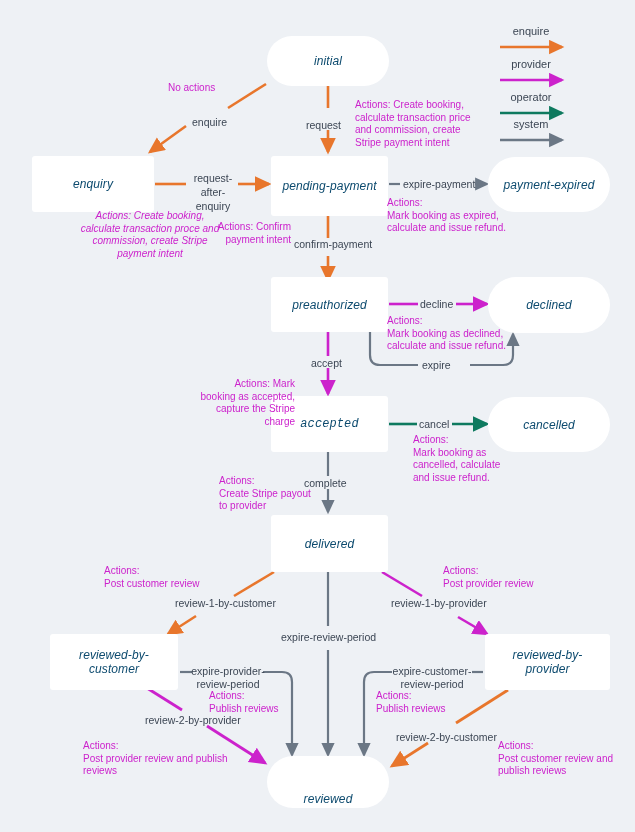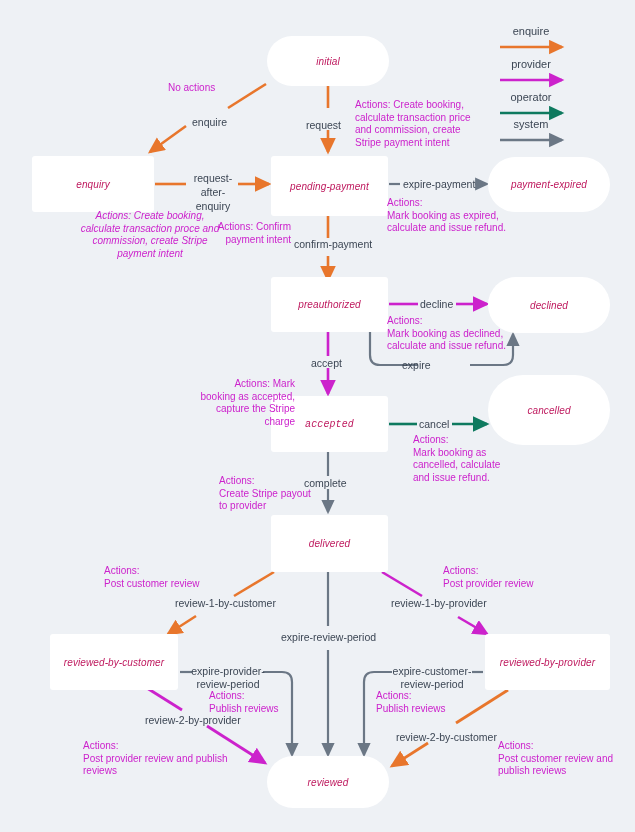--- a/index.html
+++ b/index.html
@@ -18,23 +18,23 @@
     position:absolute; left:0; top:0;
     width:635px; height:832px;
     pointer-events:none;
   }
   .state{
     position:absolute;
     background:#ffffff;
     display:flex;
     align-items:center;
     justify-content:center;
-    color:#be185d;
+    color:#0c4a6e;
     font-style:italic;
-    font-size:10px;
+    font-size:12px;
     letter-spacing:.1px;
     box-sizing:border-box;
     text-align:center;
     padding:2px 6px;
   }
   .state.rect{ border-radius:3px; }
   .state.pill{ border-radius:40px; }
   .lbl{
     position:absolute;
     color:#3c4654;
@@ -173,57 +173,57 @@
   </div>
 
   <div class="state pill" style="left:488px; top:277px; width:122px; height:56px;">
     <span>declined</span>
   </div>
 
   <div class="state rect" style="left:271px; top:396px; width:117px; height:56px;font-family:Liberation Mono, monospace;">
     <span>accepted</span>
   </div>
 
-  <div class="state pill" style="left:488px; top:375px; width:122px; height:70px;font-style:italic;">
+  <div class="state pill" style="left:488px; top:397px; width:122px; height:55px;font-style:italic;">
     <span>cancelled</span>
   </div>
 
   <div class="state rect" style="left:271px; top:515px; width:117px; height:57px;">
     <span>delivered</span>
   </div>
 
   <div class="state rect" style="left:50px; top:634px; width:128px; height:56px;">
     <span>reviewed-by-customer</span>
   </div>
 
   <div class="state rect" style="left:485px; top:634px; width:125px; height:56px;">
     <span>reviewed-by-provider</span>
   </div>
 
-  <div class="state pill" style="left:267px; top:756px; width:122px; height:52px;">
+  <div class="state pill" style="left:267px; top:756px; width:122px; height:52px;align-items:flex-end;">
     <span>reviewed</span>
   </div>
 
   <div class="lbl" style="left:192px; top:116px;">enquire</div>
 
   <div class="lbl" style="left:306px; top:119px;">request</div>
 
   <div class="lbl wrap" style="left:184px; top:171px; width:58px; text-align:center; white-space:pre-line; line-height:14px;">request-
 after-
 enquiry</div>
 
   <div class="lbl" style="left:403px; top:178px;">expire-payment</div>
 
   <div class="lbl" style="left:294px; top:238px;">confirm-payment</div>
 
   <div class="lbl" style="left:420px; top:298px;">decline</div>
 
   <div class="lbl" style="left:311px; top:357px;">accept</div>
 
-  <div class="lbl" style="left:402px; top:359px;">expire</div>
+  <div class="lbl" style="left:422px; top:359px;">expire</div>
 
   <div class="lbl" style="left:419px; top:418px;">cancel</div>
 
   <div class="lbl" style="left:304px; top:477px;">complete</div>
 
   <div class="lbl" style="left:175px; top:597px;">review-1-by-customer</div>
 
   <div class="lbl" style="left:391px; top:597px;">review-1-by-provider</div>
 
   <div class="lbl" style="left:281px; top:631px;">expire-review-period</div>

